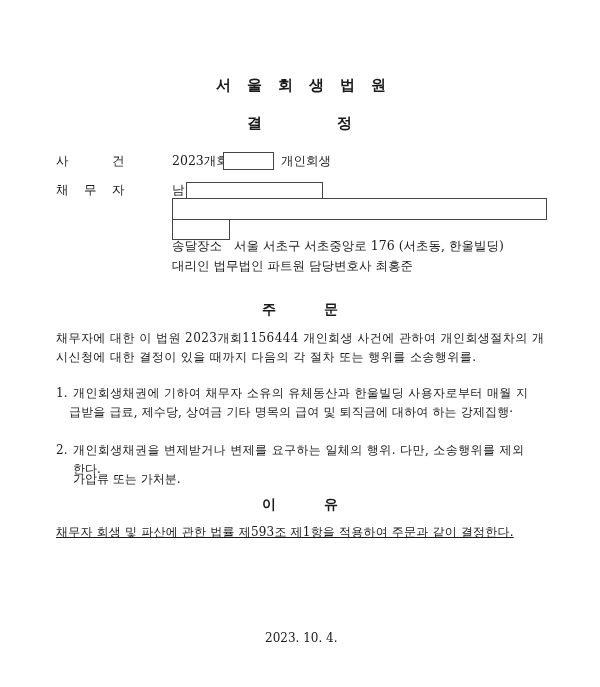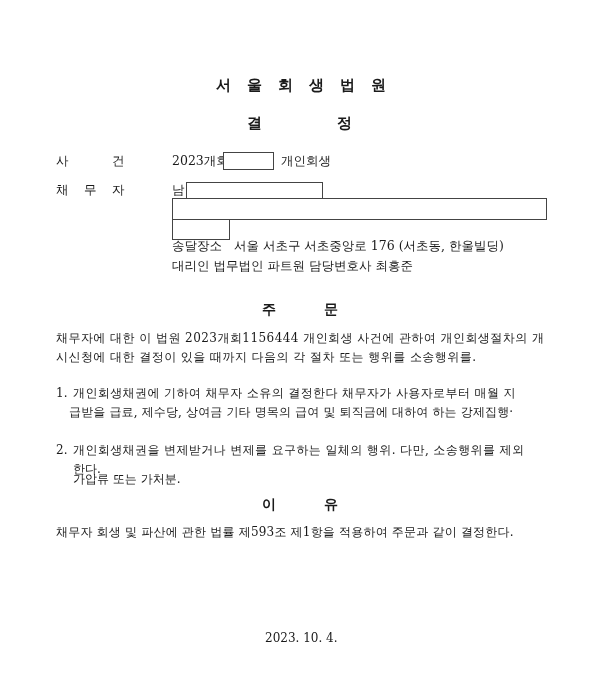--- a/index.html
+++ b/index.html
@@ -55,28 +55,28 @@
   <span class="abs heading" style="left:324px; top:301px;">문</span>
 </div>
 
 <div>
   <span class="abs body" style="left:56px; top:329px; letter-spacing:0.45px;">채무자에 대한 이 법원 2023개회1156444 개인회생 사건에 관하여 개인회생절차의 개</span>
   <span class="abs body" style="left:56px; top:348px; letter-spacing:0.45px;">시신청에 대한 결정이 있을 때까지 다음의 각 절차 또는 행위를 소송행위를.</span>
 </div>
 
 <div>
   <span class="abs body" style="left:56px; top:384px;">1.</span>
-  <span class="abs body" style="left:73px; top:384px; letter-spacing:0.4px;">개인회생채권에 기하여 채무자 소유의 결정한다 채무자가 사용자로부터 매월 지</span>
+  <span class="abs body" style="left:73px; top:384px; letter-spacing:0.4px;">개인회생채권에 기하여 채무자 소유의 유체동산과 한울빌딩 사용자로부터 매월 지</span>
   <span class="abs body" style="left:69px; top:403px; letter-spacing:0.15px;">급받을 급료, 제수당, 상여금 기타 명목의 급여 및 퇴직금에 대하여 하는 강제집행·</span>
   <span class="abs body" style="left:73px; top:422px;margin-top:48px;">가압류 또는 가처분.</span>
   <span class="abs body" style="left:56px; top:441px;">2.</span>
   <span class="abs body" style="left:73px; top:441px; letter-spacing:0.4px;">개인회생채권을 변제받거나 변제를 요구하는 일체의 행위. 다만, 소송행위를 제외</span>
   <span class="abs body" style="left:73px; top:460px;">한다.</span>
 </div>
 
 <div>
   <span class="abs heading" style="left:262px; top:496px;">이</span>
   <span class="abs heading" style="left:324px; top:496px;">유</span>
 </div>
 
-<span class="abs body" style="left:56px; top:523px; letter-spacing:0.2px;">채무자 회생 및 파산에 관한 법률 제593조 제1항을 적용하여 주문과 같이 결정한다.</span>
+<span class="abs body" style="left:56px; top:523px; letter-spacing:0.2px;text-decoration:underline;">채무자 회생 및 파산에 관한 법률 제593조 제1항을 적용하여 주문과 같이 결정한다.</span>
 
 <span class="abs body" style="left:265px; top:629px; white-space:pre;">2023. 10. 4.</span>
 
 </body></html>

